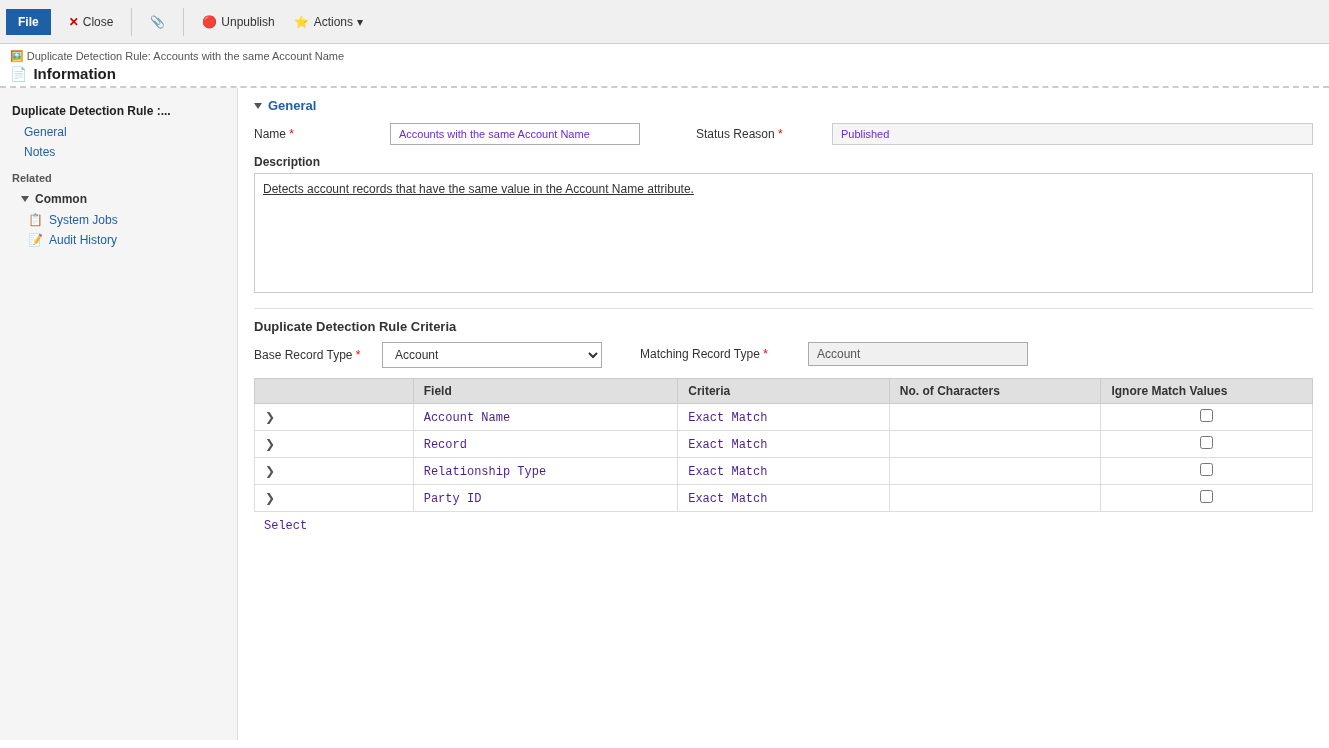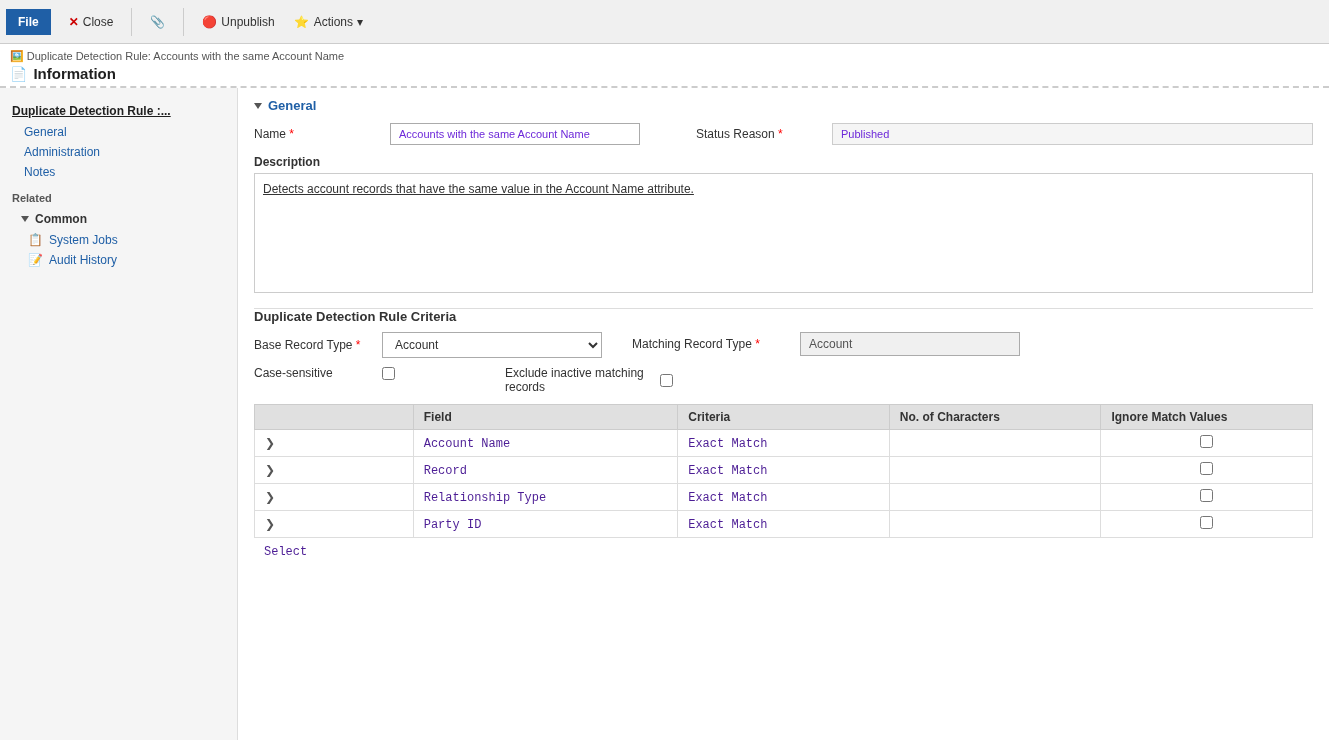--- a/index.html
+++ b/index.html
@@ -49,21 +49,20 @@
       width: 238px;
       min-width: 238px;
       background: #f5f5f5;
       border-right: 1px solid #ddd;
       overflow-y: auto;
       padding: 8px 0;
     }
     .sidebar-section-title {
       font-weight: bold; font-size: 12px; color: #1f1f1f;
       padding: 8px 12px 4px 12px;
-      text-decoration: underline;
     }
     .sidebar-nav-item {
       padding: 3px 12px 3px 24px;
       color: #1f5fa6;
       cursor: pointer;
       font-size: 12px;
     }
     .sidebar-related-label {
       font-size: 11px; color: #555; padding: 10px 12px 4px 12px; font-weight: 600;
     }
@@ -95,24 +94,24 @@
     }
     .form-input-readonly { background: #f5f5f5; border: 1px solid #ccc; }
     .description-label { font-size: 12px; font-weight: 600; color: #333; margin-bottom: 4px; }
     .description-textarea {
       width: 100%; border: 1px solid #ccc; padding: 8px;
       font-size: 12px; color: #333; background: #fff;
       min-height: 120px; resize: none; font-family: inherit; text-decoration: underline;
     }
     .criteria-section-title {
       font-size: 13px; font-weight: bold; color: #333; margin: 12px 0 8px 0;
-      border-top: 1px solid #ddd; 
+      border-top: 1px solid #ddd; padding-top: 10px;
     }
     .criteria-form { display: flex; flex-direction: column; gap: 8px; margin-bottom: 10px; }
-    .criteria-row { display: flex; align-items: flex-start; gap: 30px; }
+    .criteria-row { display: flex; align-items: flex-start; gap: 38px; }
     .criteria-field-group { display: flex; align-items: center; gap: 8px; }
     .select-dropdown {
       border: 1px solid #ababab; padding: 4px 8px; font-size: 12px;
       background: #fff; min-width: 220px; color: #333;
       appearance: auto;
     }
     .text-readonly {
       border: 1px solid #ababab; padding: 4px 8px; font-size: 12px;
       background: #f0f0f0; color: #555; min-width: 220px;
     }
@@ -184,21 +183,20 @@
     <span>Information</span>
   </div>
 </div>
 
 <div class="main-layout">
 
   <div class="sidebar">
     <div class="sidebar-section-title">Duplicate Detection Rule :...</div>
 
     <div class="sidebar-nav-item">General</div>
-    <div class="sidebar-nav-item">Administration</div>
     <div class="sidebar-nav-item">Notes</div>
 
     <div class="sidebar-related-label">Related</div>
 
     <div class="sidebar-group-header">
       <span class="triangle-down"></span>
       <span>Common</span>
     </div>
 
     <div class="sidebar-group-item">
@@ -251,33 +249,20 @@
         </div>
         <div class="criteria-field-group">
           <span class="form-label" style="min-width:160px;">
             <span>Matching Record Type</span>
             <span class="required-star"> *</span>
           </span>
           <div class="text-readonly">Account</div>
         </div>
       </div>
 
-      <div class="criteria-row">
-        <div class="criteria-field-group">
-          <span class="form-label">Case-sensitive</span>
-          <input type="checkbox" style="">
-        </div>
-        <div class="criteria-field-group" style="margin-left:80px;">
-          <div class="multi-line-label">
-            <span>Exclude inactive matching</span>
-            <span>records</span>
-          </div>
-          <input type="checkbox" style="margin-left: 8px;">
-        </div>
-      </div>
     </div>
 
     
     <table class="criteria-table">
       <thead>
         <tr>
           <th class="col-chevron"></th>
           <th class="col-field">Field</th>
           <th class="col-criteria">Criteria</th>
           <th class="col-chars">No. of Characters</th>

